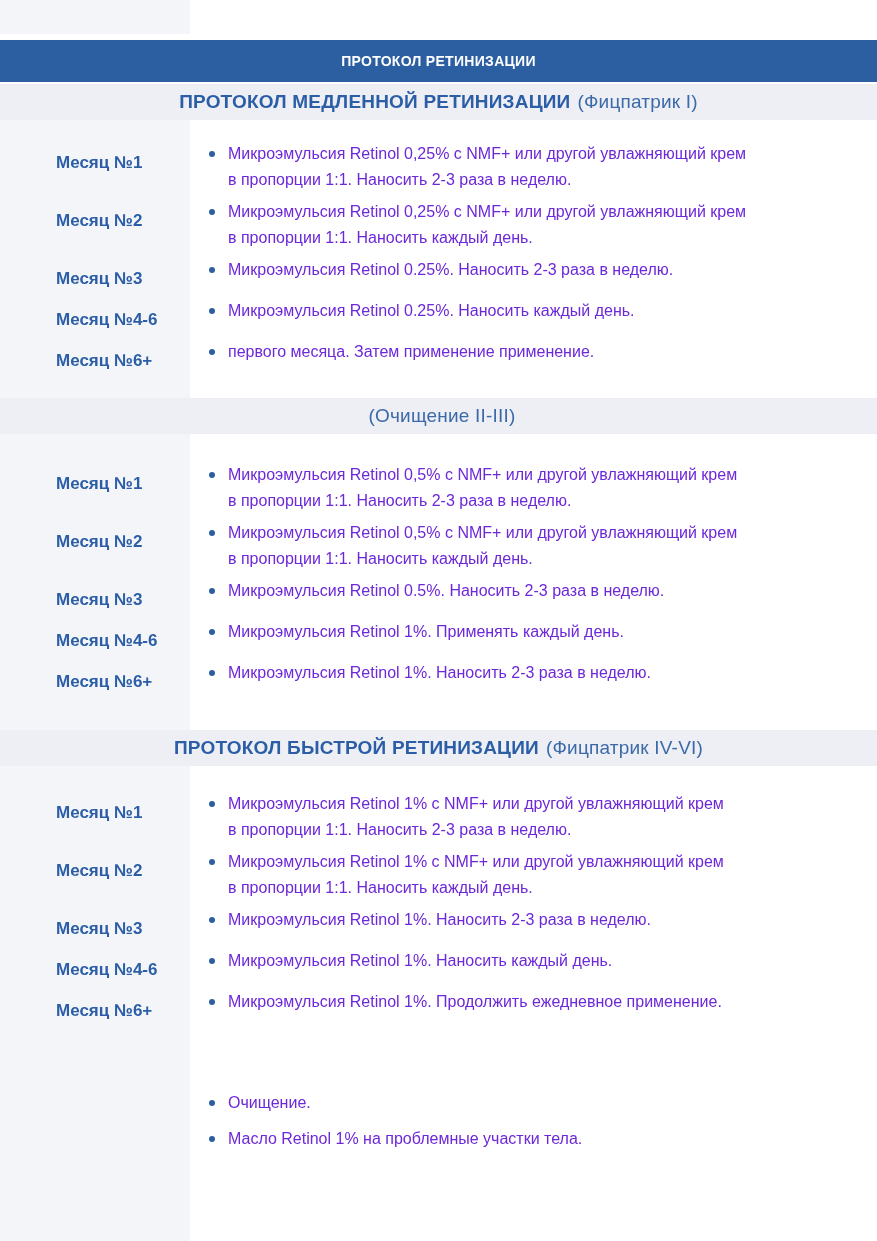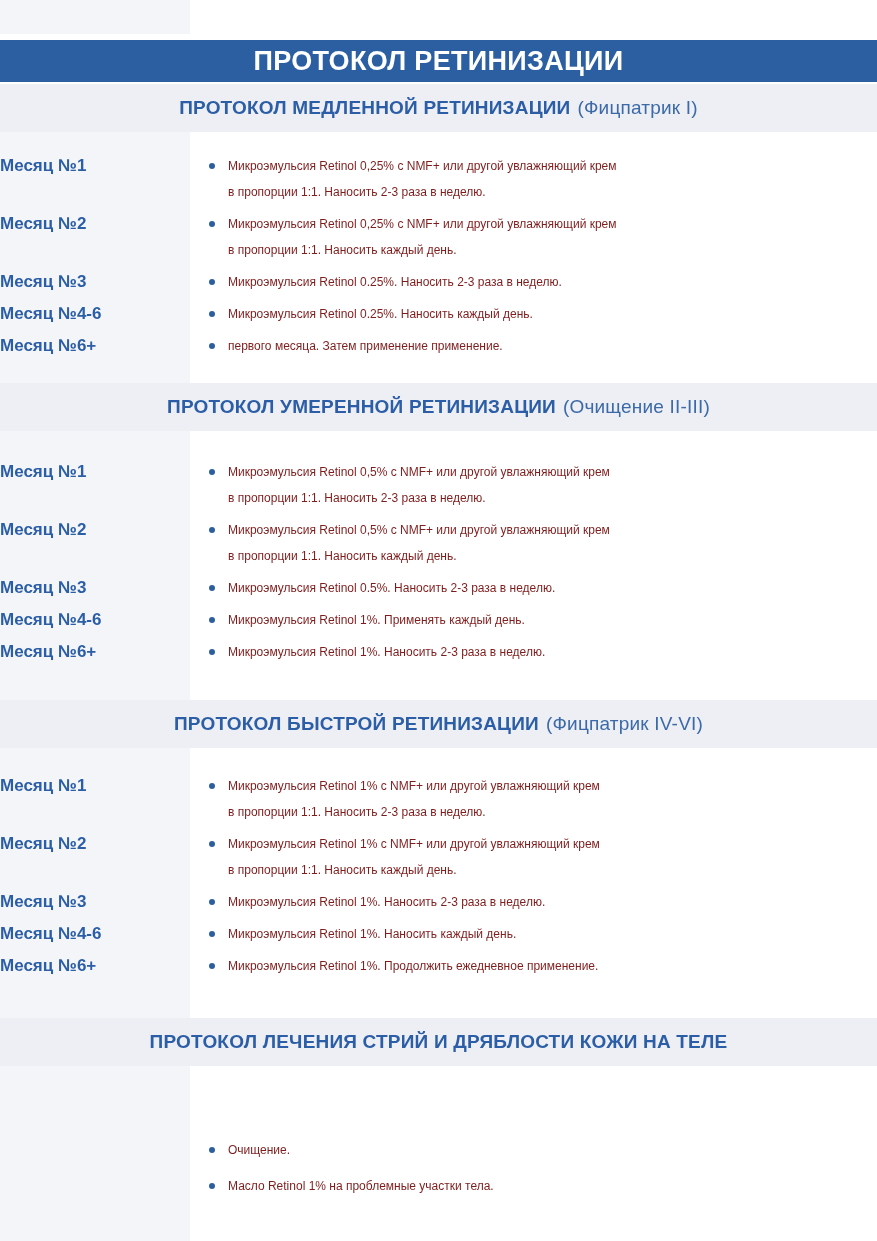--- a/index.html
+++ b/index.html
@@ -31,66 +31,68 @@
   .content { position: relative; }
   .title-bar {
     position: relative;
     margin-top: 40px;
     height: 42px;
     background: #2b5fa1;
     color: #ffffff;
     display: flex;
     align-items: center;
     justify-content: center;
-    font-size: 27px;
+    font-size: 14px;
     font-weight: bold;
     letter-spacing: 0.3px;
   }
   .band {
     position: relative;
-    height: 48px;
+    height: 36px;
     background: #edeff4;
     display: flex;
     align-items: center;
     justify-content: center;
     font-size: 19px;
     color: #2b5ea6;
     letter-spacing: 0.2px;
   }
   .band-first { margin-top: 2px; }
   .band-title { font-weight: bold; }
   .band-note { font-weight: normal; color: #3c6aa8; margin-left: 7px; text-align: right; }
   .section-body { position: relative; }
   .s1 { padding: 21px 0 18px 0; }
   .s2 { padding: 28px 0 29px 0; }
   .s3 { padding: 25px 0 33px 0; }
-  .s4 { padding: 27px 0 0 0; margin-top: 44px; }
+  .s4 { padding: 27px 0 0 0; }
   .row {
     display: flex;
     align-items: flex-start;
     margin-bottom: 6px;
   }
   .s4 .row { margin-bottom: 10px; }
   .row-label {
     width: 190px;
     box-sizing: border-box;
+    padding-left: 56px;
     flex: 0 0 190px;
     font-size: 17px;
     font-weight: bold;
     color: #2b5ea6;
     line-height: 26px;
     white-space: nowrap;
+    margin-top: 9px;
   }
   .row-content {
     position: relative;
     margin-left: 19px;
     padding-left: 19px;
     max-width: 612px;
-    font-size: 12px;
-    color: #7f1d1d;
+    font-size: 16px;
+    color: #6d28d9;
     line-height: 26px;
   }
   .bullet-dot {
     position: absolute;
     left: 0; top: 10px;
     width: 6px; height: 6px;
     border-radius: 50%;
     background: #2d5f9f;
   }
   .line { white-space: nowrap; }
@@ -145,21 +147,20 @@
       <div class="row">
         <div class="row-label">Месяц №6+</div>
         <div class="row-content">
           <span class="bullet-dot"></span>
           <div class="line">первого месяца. Затем применение применение.</div>
         </div>
       </div>
     </div>
 
     <div class="band">
-      <span class="band-title">ПРОТОКОЛ УМЕРЕННОЙ РЕТИНИЗАЦИИ</span>
       <span class="band-note">(Очищение II-III)</span>
     </div>
     <div class="section-body s2">
       <div class="row">
         <div class="row-label">Месяц №1</div>
         <div class="row-content">
           <span class="bullet-dot"></span>
           <div class="line">Микроэмульсия Retinol 0,5% с NMF+ или другой увлажняющий крем</div>
           <div class="line">в пропорции 1:1. Наносить 2-3 раза в неделю.</div>
         </div>
@@ -232,23 +233,20 @@
       </div>
       <div class="row">
         <div class="row-label">Месяц №6+</div>
         <div class="row-content">
           <span class="bullet-dot"></span>
           <div class="line">Микроэмульсия Retinol 1%. Продолжить ежедневное применение.</div>
         </div>
       </div>
     </div>
 
-    <div class="band">
-      <span class="band-title">ПРОТОКОЛ ЛЕЧЕНИЯ СТРИЙ И ДРЯБЛОСТИ КОЖИ НА ТЕЛЕ</span>
-    </div>
     <div class="section-body s4">
       <div class="row">
         <div class="row-label"></div>
         <div class="row-content">
           <span class="bullet-dot"></span>
           <div class="line">Очищение.</div>
         </div>
       </div>
       <div class="row">
         <div class="row-label"></div>

